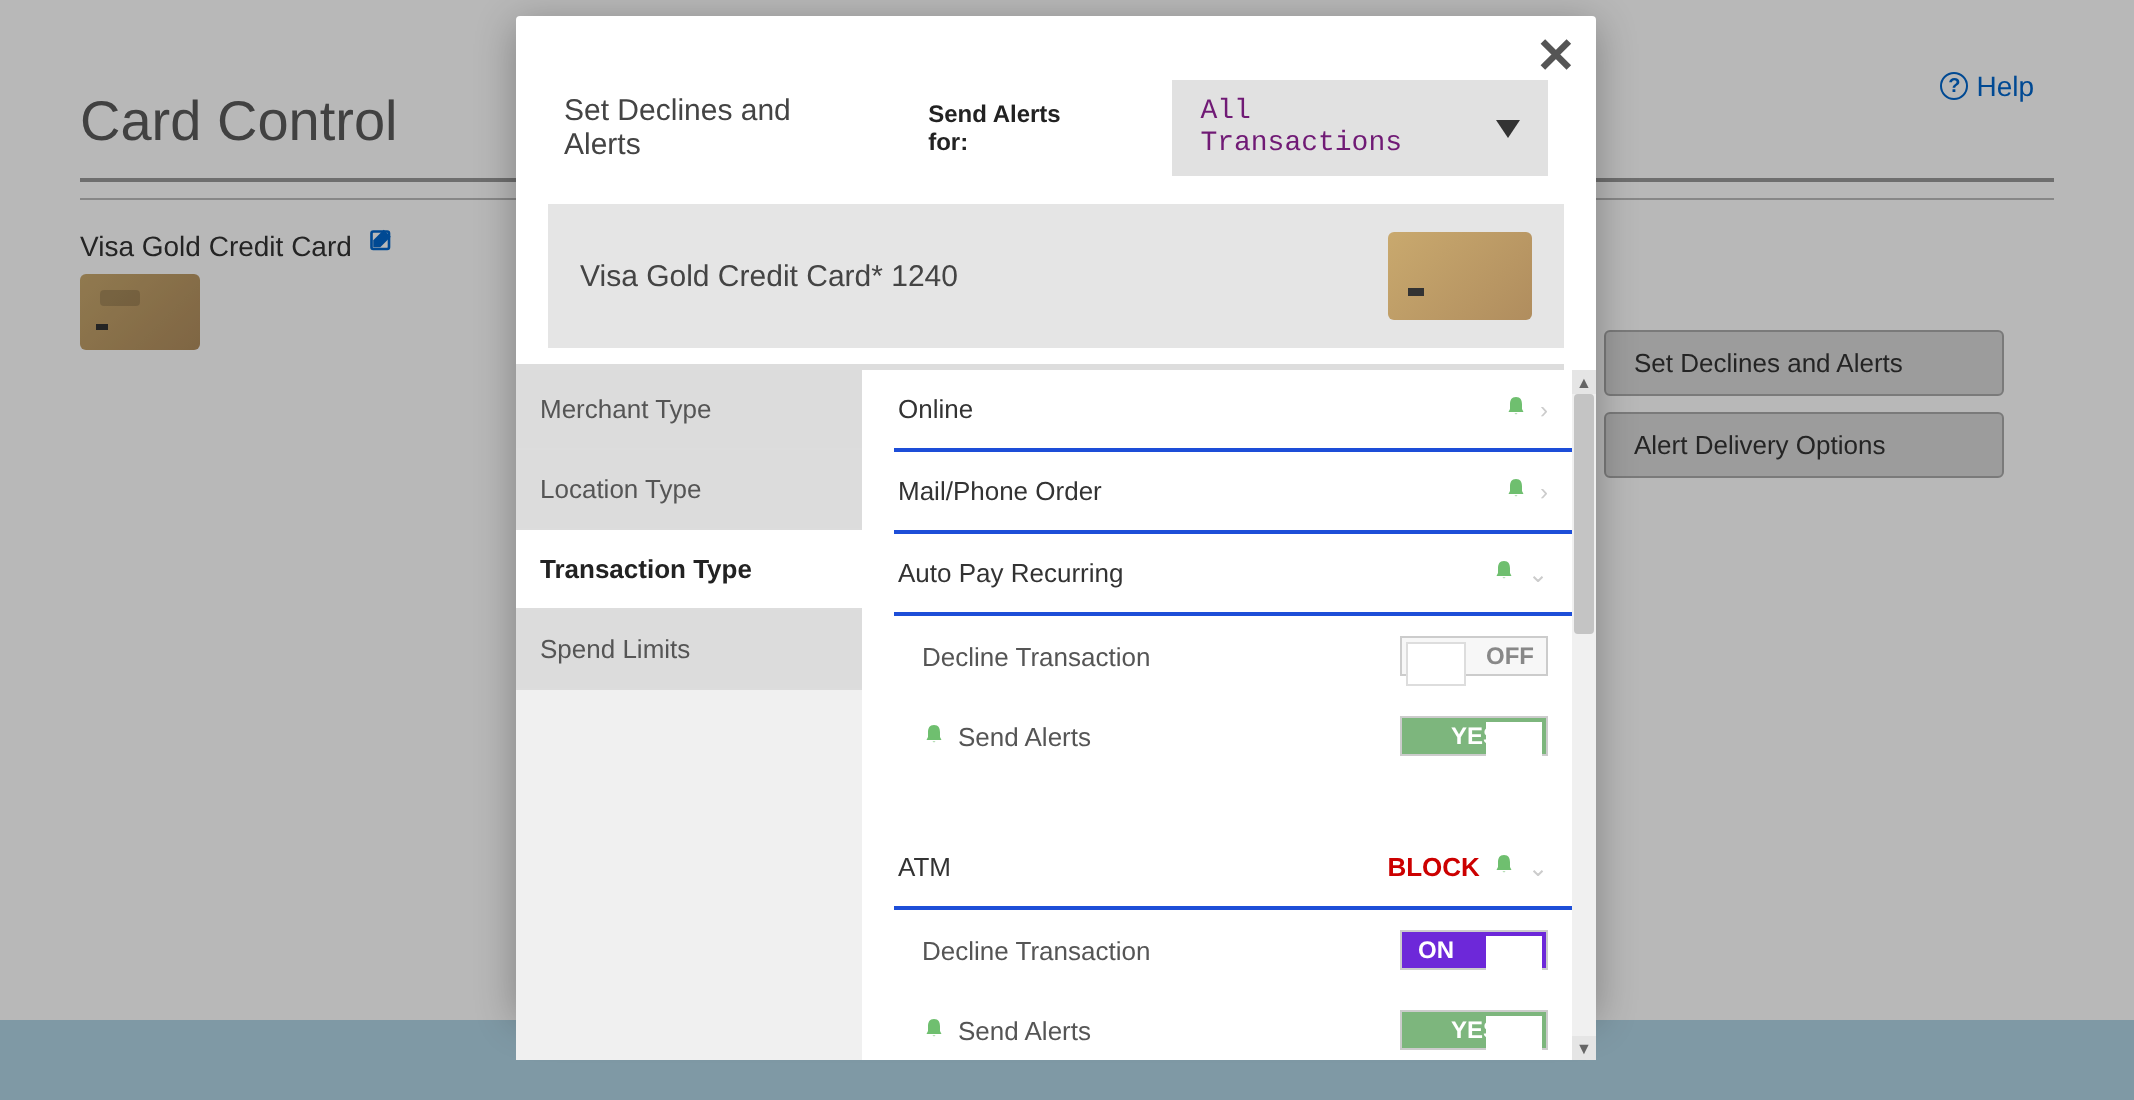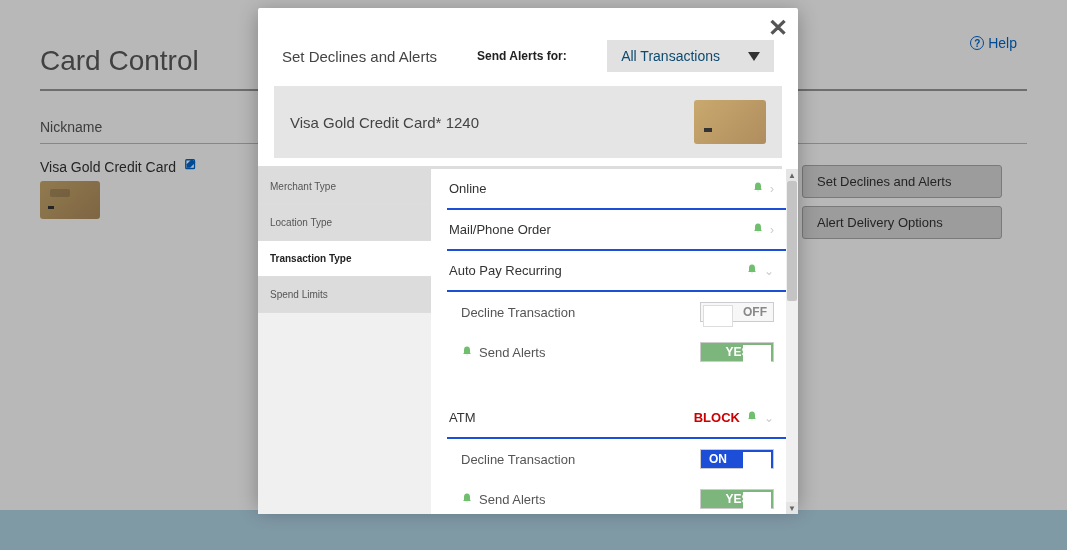--- a/index.html
+++ b/index.html
@@ -22,34 +22,34 @@
     .gray-btn { background: #d8d8d8; border: 1px solid #aaa; border-radius: 3px; padding: 8px 14px; width: 200px; text-align: left; font-size: 13px; color: #333; }
     .footer-band { position: absolute; bottom: 0; left: 0; width: 1067px; height: 40px; background: #b1d4e5; }
 
     .overlay { position: absolute; top: 0; left: 0; width: 1067px; height: 550px; background: rgba(0,0,0,0.28); }
 
     .modal { position: absolute; top: 8px; left: 258px; width: 540px; height: 498px; background: #fff; box-shadow: 0 4px 20px rgba(0,0,0,0.3); border-radius: 2px; }
     .close-x { position: absolute; top: 6px; right: 10px; font-size: 24px; color: #555; font-weight: bold; }
     .modal-header { padding: 32px 24px 14px 24px; display: flex; align-items: center; gap: 40px; }
     .modal-title { font-size: 15px; color: #444; }
     .send-alerts-label { font-size: 12px; color: #222; font-weight: bold; }
-    .dropdown { margin-left: auto; background: #e1e1e1; padding: 8px 14px; display: flex; align-items: center; gap: 28px; font-size: 14px; color: #0c4a6e; min-width: 160px; justify-content: center; }
+    .dropdown { margin-left: auto; background: #e1e1e1; padding: 8px 14px; display: flex; align-items: center; gap: 28px; font-size: 14px; color: #701a75; min-width: 160px; justify-content: center; font-family: Liberation Mono, monospace; }
     .dropdown .triangle { width: 0; height: 0; border-left: 6px solid transparent; border-right: 6px solid transparent; border-top: 9px solid #333; }
 
     .card-banner { margin: 0 16px; background: #e5e5e5; padding: 14px 16px; display: flex; align-items: center; justify-content: space-between; gap: 24px; }
     .card-banner-text { font-size: 15px; color: #444; }
     .card-image-med { width: 72px; height: 44px; background: linear-gradient(135deg, #c9a96e 0%, #b08d5e 100%); border-radius: 3px; position: relative; }
     .card-image-med::before { content: ""; position: absolute; top: 6px; left: 6px; font-size: 7px; color: #1a5fa3; }
     .card-image-med .chip { position: absolute; bottom: 12px; left: 10px; width: 8px; height: 4px; background: #333; }
 
     .divider-thick { height: 3px; background: #ddd; margin: 8px 16px 0 0; }
 
     .modal-body { display: flex; height: 345px; }
     .side-tabs { width: 173px; background: #f0f0f0; }
-    .side-tab { padding: 12px 12px; font-size: 10px; color: #555; border-bottom: 1px solid #ddd; background: #dcdcdc; }
+    .side-tab { padding: 12px 12px; font-size: 13px; color: #555; border-bottom: 1px solid #ddd; background: #dcdcdc; }
     .side-tab.active { background: #fff; font-weight: bold; color: #222; }
 
     .content-area { flex: 1; position: relative; overflow: hidden; background: #fff; padding: 0 4px 0 16px; }
     .scroll-track { position: absolute; right: 0; top: 0; bottom: 0; width: 12px; background: #f0f0f0; }
     .scroll-arrow { width: 12px; height: 12px; display: flex; align-items: center; justify-content: center; font-size: 8px; color: #666; background: #e5e5e5; }
     .scroll-thumb { position: absolute; top: 12px; left: 1px; width: 10px; height: 120px; background: #c4c4c4; border-radius: 2px; }
 
     .txn-row { display: flex; align-items: center; justify-content: space-between; padding: 12px 20px 12px 2px; border-bottom: 2px solid #1d4ed8; }
     .txn-label { font-size: 13px; color: #333; }
     .txn-right { display: flex; align-items: center; gap: 6px; }
@@ -57,35 +57,34 @@
     .chevron { font-size: 12px; color: #ccc; }
     .block-text { color: #cc0000; font-size: 13px; font-weight: bold; }
 
     .sub-row { display: flex; align-items: center; justify-content: space-between; padding: 10px 20px 10px 14px; }
     .sub-label { font-size: 13px; color: #555; display: flex; align-items: center; gap: 6px; }
     .toggle { width: 74px; height: 20px; border: 1px solid #ccc; display: flex; align-items: center; position: relative; font-size: 12px; font-weight: bold; }
     .toggle.off { background: #f7f7f7; color: #888; justify-content: flex-end; padding-right: 6px; }
     .toggle.off::before { content: ""; position: absolute; left: 2px; top: 2px; width: 28px; height: 20px; background: #fff; border: 1px solid #ddd; }
     .toggle.on-green { background: #7db67d; color: #fff; justify-content: center; padding-left: 1px; }
     .toggle.on-green::after { content: ""; position: absolute; right: 2px; top: 2px; width: 28px; height: 20px; background: #fff; }
-    .toggle.on-darkgreen { background: #1d4ed8; color: #fff; justify-content: flex-start; padding-left: 8px; }
+    .toggle.on-darkgreen { background: #6d28d9; color: #fff; justify-content: flex-start; padding-left: 8px; }
     .toggle.on-darkgreen::after { content: ""; position: absolute; right: 2px; top: 2px; width: 28px; height: 20px; background: #fff; }
     .section-gap2 { height: 26px; }
   </style>
 </head>
 <body>
 
 <div class="bg-page">
   <div class="help-link">
     <span class="help-icon">?</span>
     <span>Help</span>
   </div>
   <h1 class="page-title">Card Control</h1>
   <hr class="hr1">
-  <div class="nickname-label">Nickname</div>
   <hr class="hr2">
   <div class="card-row">
     <div>
       <div class="card-name-row">
         <span>Visa Gold Credit Card</span>
         <span class="edit-icon">
           <svg viewBox="0 0 16 16">
               <rect x="2" y="2" width="10" height="10" rx="1" fill="none" stroke="#0066cc" stroke-width="1.5"></rect>
               <path d="M9 1 L13 5 L7 11 L3 11 L3 7 Z" fill="#0066cc"></path>
             </svg>

